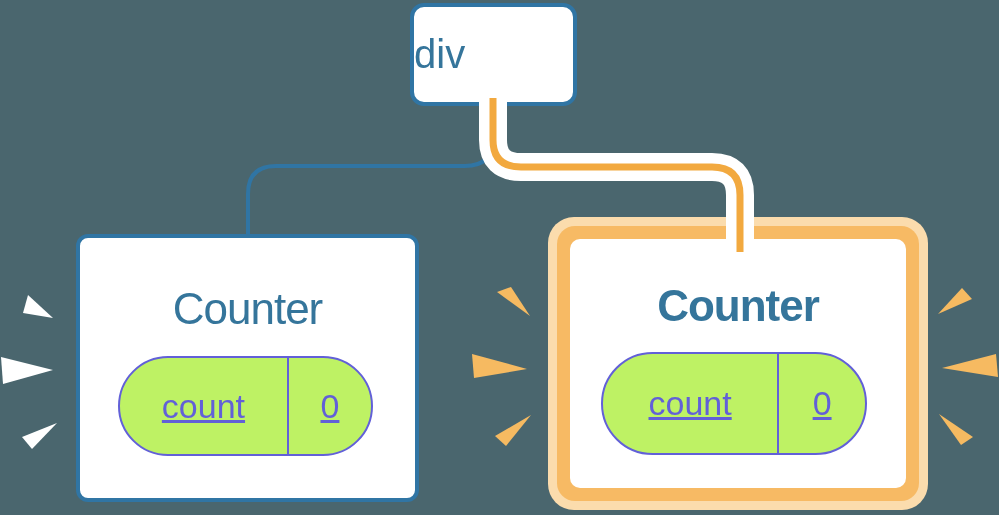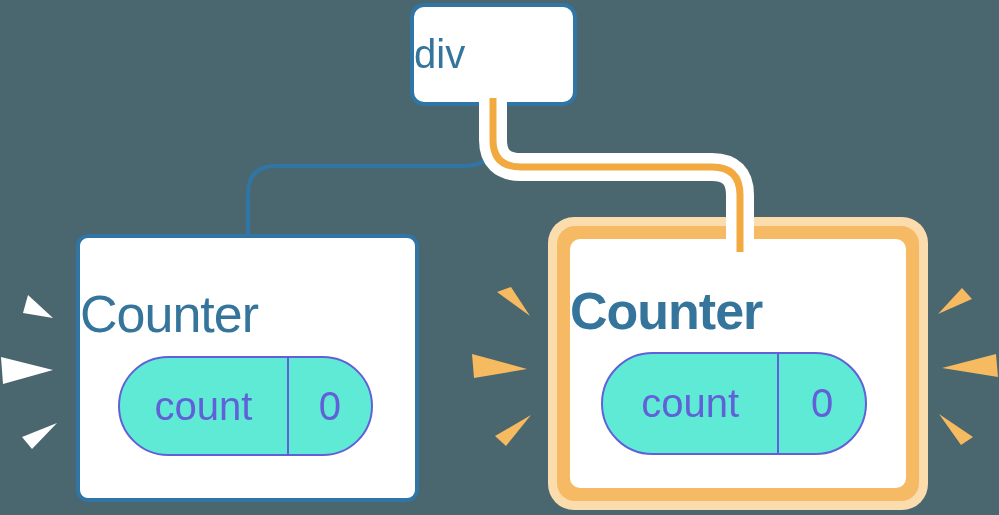--- a/index.html
+++ b/index.html
@@ -19,30 +19,30 @@
   }
   .node-div span{font-size:40px;font-weight:500;color:var(--blue-text,#35759B);}
 
   
   .card-left{
     position:absolute;left:76px;top:234px;width:343px;height:268px;
     box-sizing:border-box;background:var(--card-background,#fff);
     border:4px solid var(--blue-border,#3075A4);border-radius:12px;z-index:1;
   }
   .title{
-    position:absolute;left:0;right:0;
-    font-size:52px;color:var(--blue-text,#35759B);letter-spacing:-1px;
+    position:absolute;left:0;right:0;text-align:center;
+    font-size:44px;color:var(--blue-text,#35759B);letter-spacing:-1px;
   }
   .card-left .title{top:46px;font-weight:400;}
 
   
   .pill{
     position:absolute;display:flex;box-sizing:border-box;
     border:2px solid var(--purple,#6260D8);border-radius:60px;
-    color:var(--purple,#6260D8);font-size:40px;background:#5eead4;
+    color:var(--purple,#6260D8);font-size:34px;background:#bef264;text-decoration:underline;
   }
   .pill .key{
     flex:0 0 66.5%;display:flex;align-items:center;justify-content:center;
   }
   .pill .value{
     flex:1;display:flex;align-items:center;justify-content:center;
     border-left:2px solid var(--purple,#6260D8);
   }
   .card-left .pill{left:38px;top:118px;width:255px;height:100px;}
 

